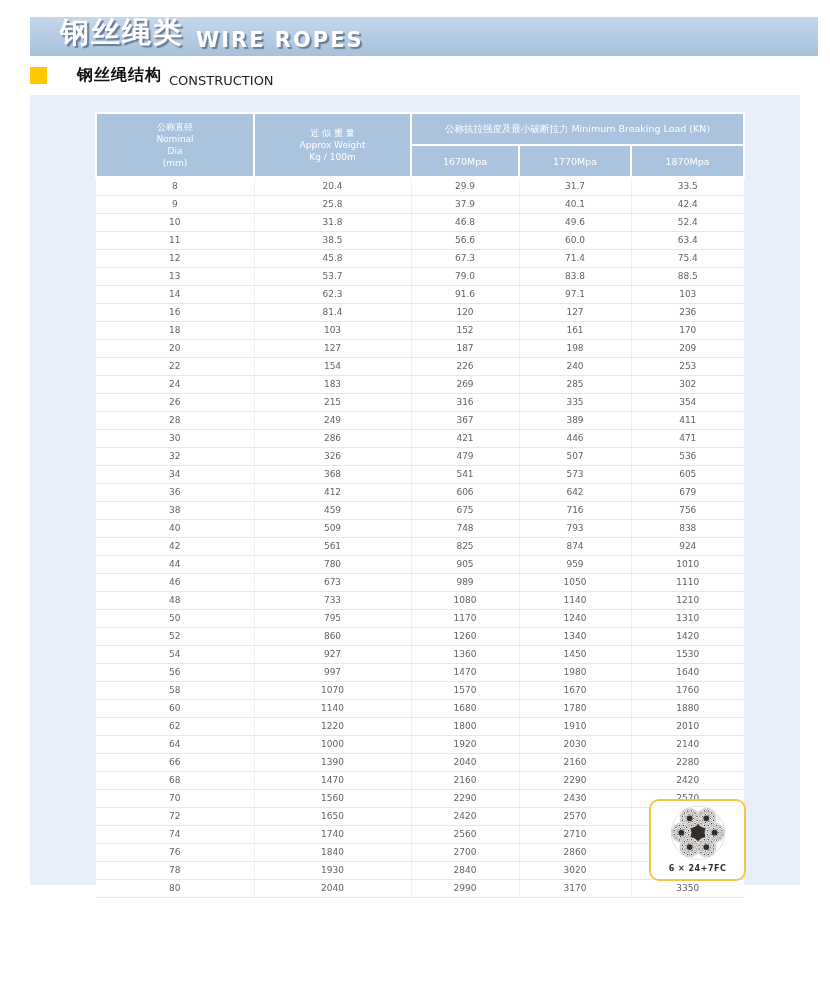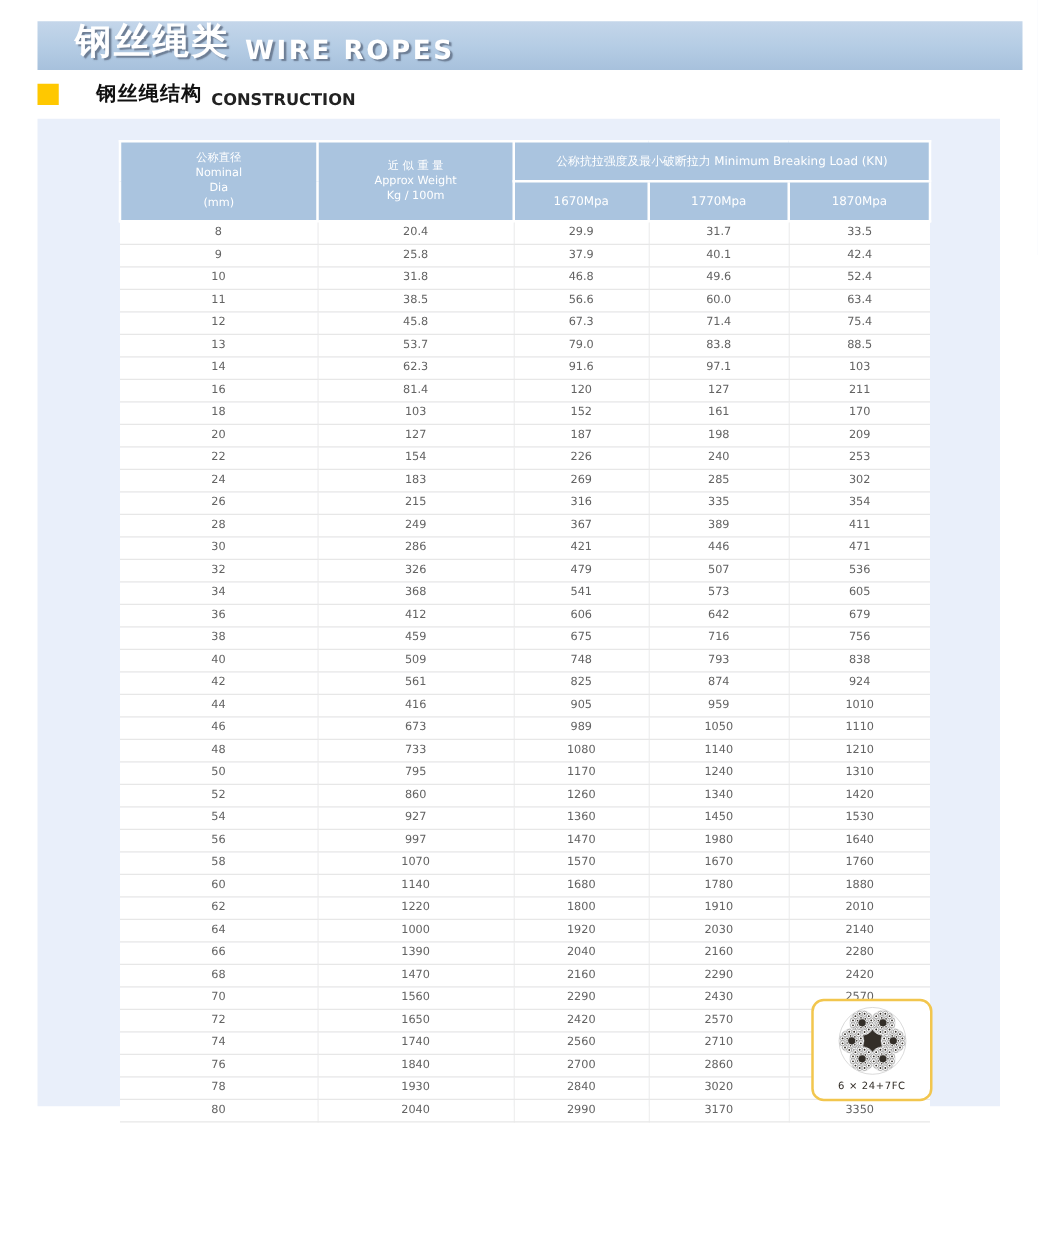--- a/index.html
+++ b/index.html
@@ -19,21 +19,21 @@
   .t-en {
     font-size: 21px; font-weight: bold; color: #ffffff; letter-spacing: 2px;
     margin-left: 12px; padding-bottom: 1px;
     text-shadow: 2px 2px 1px rgba(96,112,134,0.85);
   }
 
   
   .section-head { position: absolute; left: 30px; top: 62px; display: flex; align-items: center; }
   .bullet { width: 17px; height: 17px; background: #ffc800; display: inline-block; }
   .s-zh { font-size: 16px; font-weight: bold; color: #111; margin-left: 30px; letter-spacing: 1px; }
-  .s-en { font-size: 13px; font-weight: bold; color: #222; margin-left: 7px; margin-top: 11px; }
+  .s-en { font-size: 13px; font-weight: normal; color: #222; margin-left: 7px; margin-top: 11px; }
 
   
   .panel {
     position: absolute; left: 30px; top: 95px; width: 770px; height: 790px;
     background: #e9effa;
   }
 
   
   table.spec { border-collapse: collapse; position: absolute; left: 65px; top: 17px; width: 648px; table-layout: fixed; }
   table.spec col.c1 { width: 158px; } table.spec col.c2 { width: 157px; }
@@ -57,21 +57,21 @@
     position: absolute; left: 65px; top: 791px; font-size: 11px; color: #555; letter-spacing: 1px;
   }
 
   
   .diagram-box {
     position: absolute; right: 54px; bottom: 4px; width: 97px; height: 82px;
     background: #ffffff; border: 2px solid #f2c64e; border-radius: 10px;
     display: flex; flex-direction: column; align-items: center; justify-content: flex-start;
     padding-top: 3px;
   }
-  .d-label { font-size: 8px; font-weight: normal; color: #332e28; margin-top: 0px; letter-spacing: 0.5px; }
+  .d-label { font-size: 8px; font-weight: bold; color: #332e28; margin-top: 0px; letter-spacing: 0.5px; }
 </style>
 </head>
 <body>
 
 <div class="page">
 
   <div class="title-band">
     <span class="t-zh">钢丝绳类</span>
     <span class="t-en">WIRE ROPES</span>
   </div>
@@ -157,21 +157,21 @@
             <td>62.3</td>
             <td>91.6</td>
             <td>97.1</td>
             <td>103</td>
           </tr>
           <tr>
             <td>16</td>
             <td>81.4</td>
             <td>120</td>
             <td>127</td>
-            <td>211</td>
+            <td>236</td>
           </tr>
           <tr>
             <td>18</td>
             <td>103</td>
             <td>152</td>
             <td>161</td>
             <td>170</td>
           </tr>
           <tr>
             <td>20</td>
@@ -252,21 +252,21 @@
           </tr>
           <tr>
             <td>42</td>
             <td>561</td>
             <td>825</td>
             <td>874</td>
             <td>924</td>
           </tr>
           <tr>
             <td>44</td>
-            <td>416</td>
+            <td>780</td>
             <td>905</td>
             <td>959</td>
             <td>1010</td>
           </tr>
           <tr>
             <td>46</td>
             <td>673</td>
             <td>989</td>
             <td>1050</td>
             <td>1110</td>

